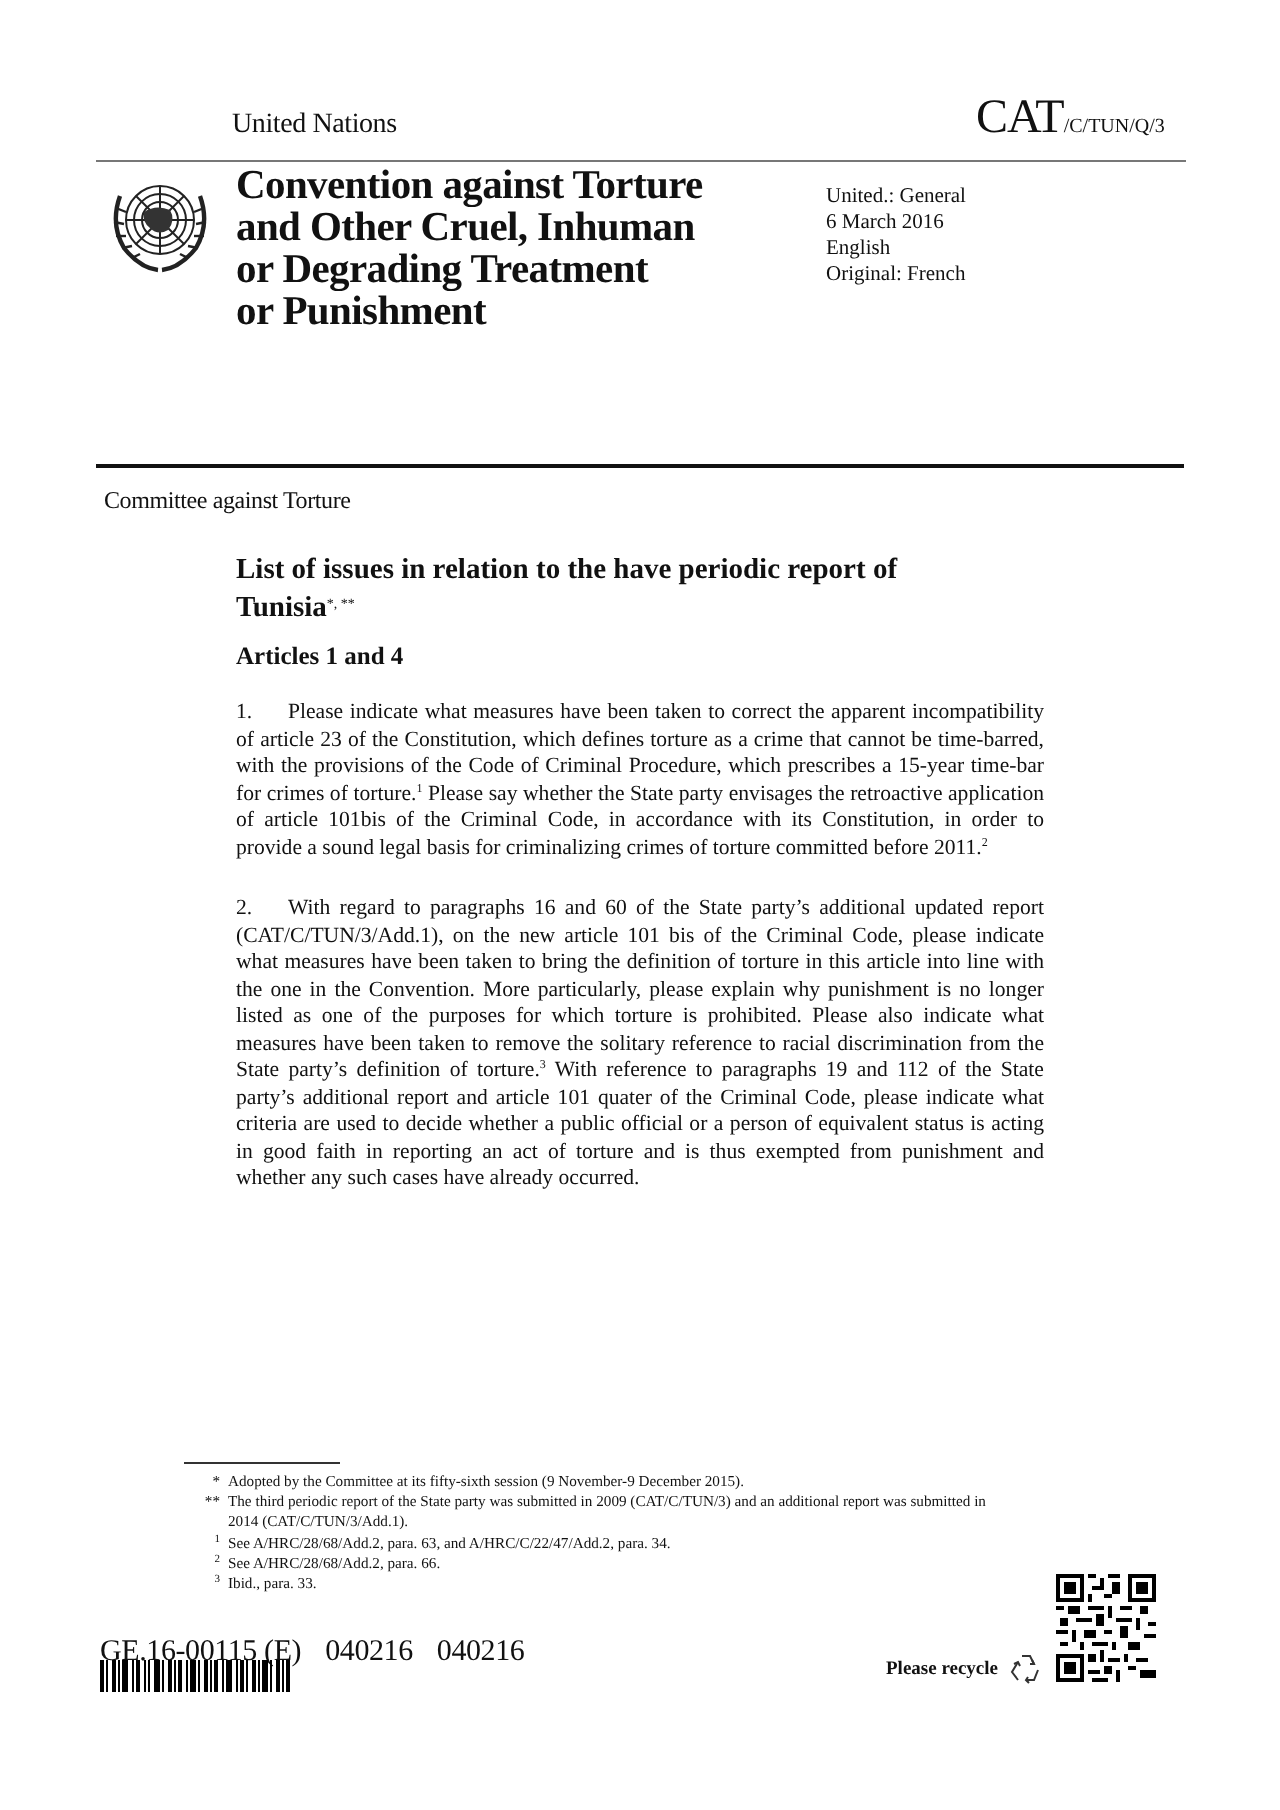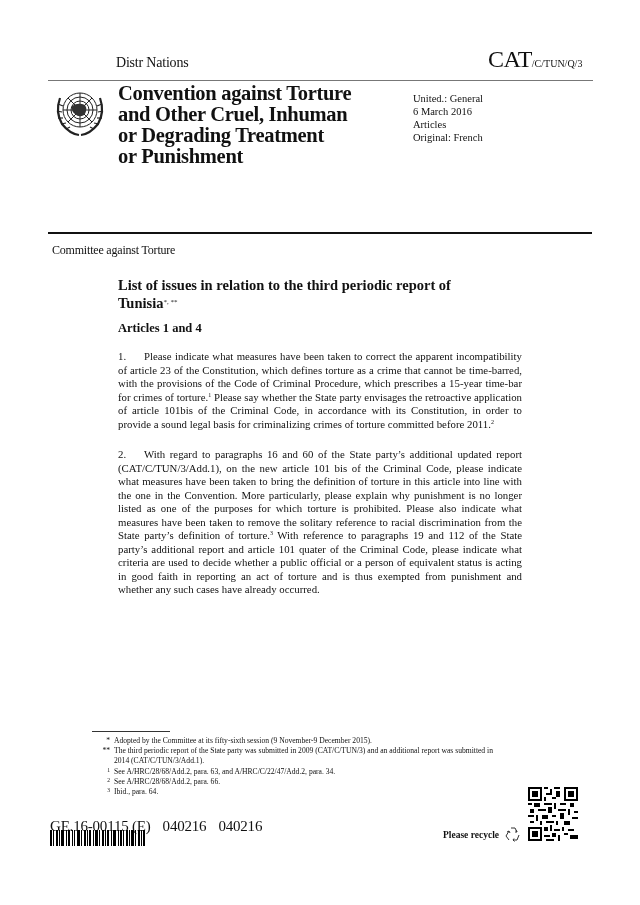--- a/index.html
+++ b/index.html
@@ -31,21 +31,21 @@
   .gecode span { margin-right:12px; }
   .barcode { left:50px; top:830px; width:112px; height:16px; display:flex; align-items:stretch; }
   .barcode i { display:block; height:100%; background:#000; }
   .recycle { left:443px; top:825px; font-size:9.5px; font-weight:bold; display:flex; align-items:center; gap:4px; }
   .recycle svg { width:20px; height:20px; }
   .qr { left:528px; top:787px; width:50px; height:54px; }
 </style>
 </head>
 <body>
 
-<div class="abs hdr-left">Distr Nations</div>
+<div class="abs hdr-left">United Nations</div>
 <div class="abs hdr-right"><span>CAT</span><small>/C/TUN/Q/3</small></div>
 <div class="abs rule-thin"></div>
 
 <div class="abs logo">
   <svg viewBox="0 0 56 56" width="56" height="56">
     <g fill="none" stroke="#222" stroke-width="1">
       <circle cx="28" cy="26" r="17"></circle>
       <circle cx="28" cy="26" r="13"></circle>
       <circle cx="28" cy="26" r="9"></circle>
       <circle cx="28" cy="26" r="5"></circle>
@@ -77,46 +77,46 @@
 <div class="abs title">
   <div>Convention against Torture</div>
   <div>and Other Cruel, Inhuman</div>
   <div>or Degrading Treatment</div>
   <div>or Punishment</div>
 </div>
 
 <div class="abs distr">
   <div>United.: General</div>
   <div>6 March 2016</div>
-  <div>Articles</div>
+  <div>English</div>
   <div>Original: French</div>
 </div>
 
 <div class="abs rule-thick"></div>
 
 <div class="abs committee">Committee against Torture</div>
 
 <div class="abs loi-title">
-  <div>List of issues in relation to the third periodic report of</div>
+  <div>List of issues in relation to the have periodic report of</div>
   <div><span>Tunisia</span><sup>*, **</sup></div>
 </div>
 
 <div class="abs art-head">Articles 1 and 4</div>
 
 <div class="abs para p1"><span class="num">1.</span><span>Please indicate what measures have been taken to correct the apparent incompatibility of article 23 of the Constitution, which defines torture as a crime that cannot be time-barred, with the provisions of the Code of Criminal Procedure, which prescribes a 15-year time-bar for crimes of torture.</span><sup>1</sup><span> Please say whether the State party envisages the retroactive application of article 101bis of the Criminal Code, in accordance with its Constitution, in order to provide a sound legal basis for criminalizing crimes of torture committed before 2011.</span><sup>2</sup></div>
 
 <div class="abs para p2"><span class="num">2.</span><span>With regard to paragraphs 16 and 60 of the State party’s additional updated report (CAT/C/TUN/3/Add.1), on the new article 101 bis of the Criminal Code, please indicate what measures have been taken to bring the definition of torture in this article into line with the one in the Convention. More particularly, please explain why punishment is no longer listed as one of the purposes for which torture is prohibited. Please also indicate what measures have been taken to remove the solitary reference to racial discrimination from the State party’s definition of torture.</span><sup>3</sup><span> With reference to paragraphs 19 and 112 of the State party’s additional report and article 101 quater of the Criminal Code, please indicate what criteria are used to decide whether a public official or a person of equivalent status is acting in good faith in reporting an act of torture and is thus exempted from punishment and whether any such cases have already occurred.</span></div>
 
 <div class="abs fn-rule"></div>
 <div class="abs footnotes">
   <div class="fn"><span class="mark">*</span><span>Adopted by the Committee at its fifty-sixth session (9 November-9 December 2015).</span></div>
   <div class="fn"><span class="mark">**</span><span>The third periodic report of the State party was submitted in 2009 (CAT/C/TUN/3) and an additional report was submitted in 2014 (CAT/C/TUN/3/Add.1).</span></div>
   <div class="fn"><span class="mark sup">1</span><span>See A/HRC/28/68/Add.2, para. 63, and A/HRC/C/22/47/Add.2, para. 34.</span></div>
   <div class="fn"><span class="mark sup">2</span><span>See A/HRC/28/68/Add.2, para. 66.</span></div>
-  <div class="fn"><span class="mark sup">3</span><span>Ibid., para. 64.</span></div>
+  <div class="fn"><span class="mark sup">3</span><span>Ibid., para. 33.</span></div>
 </div>
 
 <div class="abs gecode"><span>GE.16-00115 (E)</span><span>040216</span><span>040216</span></div>
 
 <div class="abs barcode">
   <i style="width:2px;margin-right:1px"></i>
     <i style="width:1px;margin-right:2px"></i>
     <i style="width:2px;margin-right:1px"></i>
     <i style="width:1px;margin-right:1px"></i>
     <i style="width:3px;margin-right:2px"></i>

